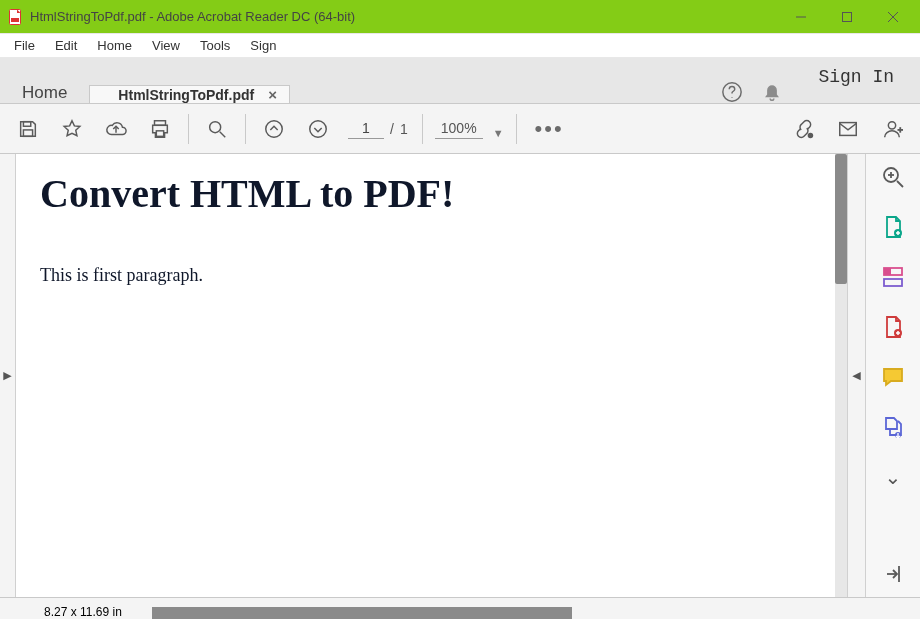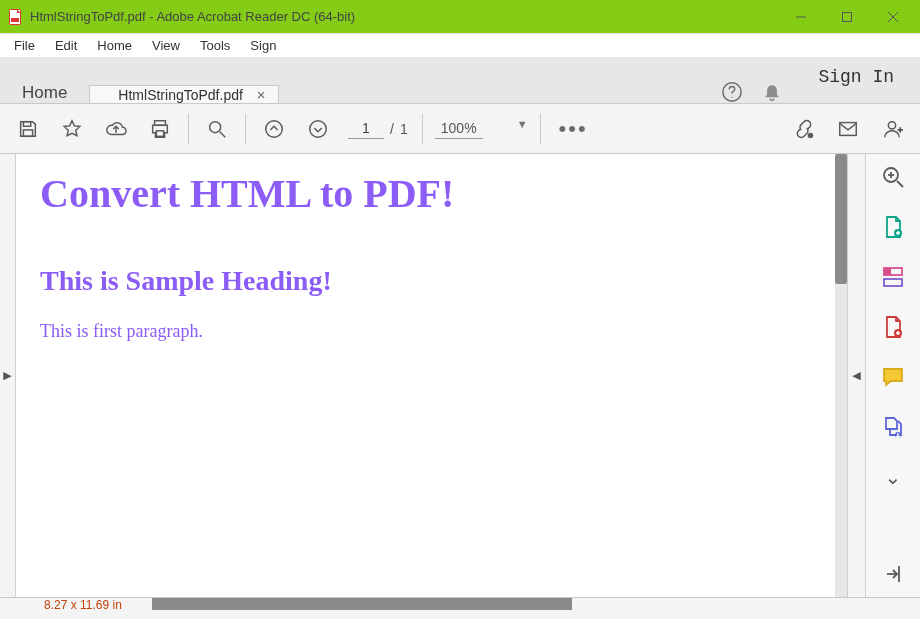--- a/index.html
+++ b/index.html
@@ -50,20 +50,21 @@
   .filetab {
     background:#f8f8f8;
     border-left:1px solid #c9c9c9;
     border-right:1px solid #c9c9c9;
     border-top:1px solid #c9c9c9;
     margin-top:3px;
     display:flex; align-items:center;
     padding: 0 12px 0 28px;
     font-size: 14px; color:#333;
     position:relative;
+    font-weight:bold;
   }
   .tab-x { margin-left:14px; font-size:15px; color:#666; }
   .tab-spacer { flex:1; }
   .tabicon {
     width:40px; display:flex; align-items:center; justify-content:center;
   }
   .tabicon svg { width:22px; height:22px; stroke:#6b6b6b; fill:none; stroke-width:1.6; }
   .signin { padding:16px 26px; font-size:18px; color:#333; display:flex; align-items:center;font-family:Liberation Mono, monospace; }
   
   .toolbar {
@@ -80,21 +81,21 @@
   .vsep { width:1px; height:30px; background:#c9c9c9; margin:0 6px; }
   .pagebox {
     display:flex; align-items:center; gap:6px;
     font-size:14px; color:#555; margin:0 8px;
   }
   .pageinput {
     width:36px; text-align:center; color:#444;
     border:none; border-bottom:1px solid #999; background:transparent;
     font-size:14px; padding:2px 0;
   }
-  .zoombox { display:flex; align-items:flex-start; font-size:14px; color:#555; margin:0 6px;gap:24px; }
+  .zoombox { display:flex; align-items:flex-end; font-size:14px; color:#555; margin:0 6px; }
   .zoomval { width:48px; border-bottom:1px solid #999; text-align:center; padding:2px 0;}
   .zoomtri { margin-left:10px; font-size:11px; color:#777;}
   .dots { font-size:22px; color:#6b6b6b; letter-spacing:2px; padding:0 12px; }
   .toolbar-spacer { flex:1; }
   
   .main {
     flex:1; display:flex; min-height:0;
     background:#e7e7e7;
   }
   .left-handle {
@@ -106,21 +107,21 @@
   .docarea {
     flex:1; background:#e7e7e7; position:relative;
     display:flex; flex-direction:column;
   }
   .page {
     background:#fff;
     margin: 0 12px 0 0;
     flex:1;
     padding: 16px 8px 0 24px;
     font-family: "Times New Roman", serif;
-    color:#8b5cf6;
+    color:#0f172a;
     overflow:hidden;
   }
   .page h1 { font-size:40px; font-weight:bold; margin-bottom:48px; }
   .page h2 { font-size:28px; font-weight:bold; margin-bottom:24px; }
   .page p  { font-size:18px; }
   .vscroll {
     position:absolute; right:0; top:0; width:12px; height:130px;
     background:#8a8a8a; border-radius:2px;
   }
   .right-handle {
@@ -133,22 +134,22 @@
     width:55px; background:#f7f7f7;
     border-left:1px solid #d0d0d0;
     display:flex; flex-direction:column; align-items:center;
     padding:10px 0; gap:24px;
   }
   .toolpane .ticon { width:26px; height:26px; display:flex; align-items:center; justify-content:center; }
   .toolpane svg { width:24px; height:24px; stroke-width:1.8; fill:none; }
   
   .status {
     height:22px; background:#f4f4f4; border-top:1px solid #c9c9c9;
-    display:flex; align-items:flex-start;
-    font-size:12px; color:#c2410c;
+    display:flex; align-items:flex-end;
+    font-size:12px; color:#000000;
   }
   .status .dims { padding:0 20px 0 44px; }
   .hscroll { flex:0 0 auto; margin-left:10px; width:420px; height:12px; background:#e0e0e0; position:relative; }
   .hscroll .thumb { position:absolute; left:0; top:0; height:100%; width:420px; background:#8a8a8a; }
 </style>
 </head>
 <body>
 
 <div class="titlebar">
   <svg class="pdf-appicon" viewBox="0 0 16 16">
@@ -290,21 +291,20 @@
       </svg>
   </div>
 </div>
 
 <div class="main">
   <div class="left-handle">▶</div>
 
   <div class="docarea">
     <div class="page">
       <h1>Convert HTML to PDF!</h1>
-      <h2>This is Sample Heading!</h2>
       <p>This is first paragraph.</p>
     </div>
     <div class="vscroll"></div>
   </div>
 
   <div class="right-handle">◀</div>
 
   <div class="toolpane">
     <div class="ticon">
       <svg viewBox="0 0 24 24" stroke="#5a5a5a">

